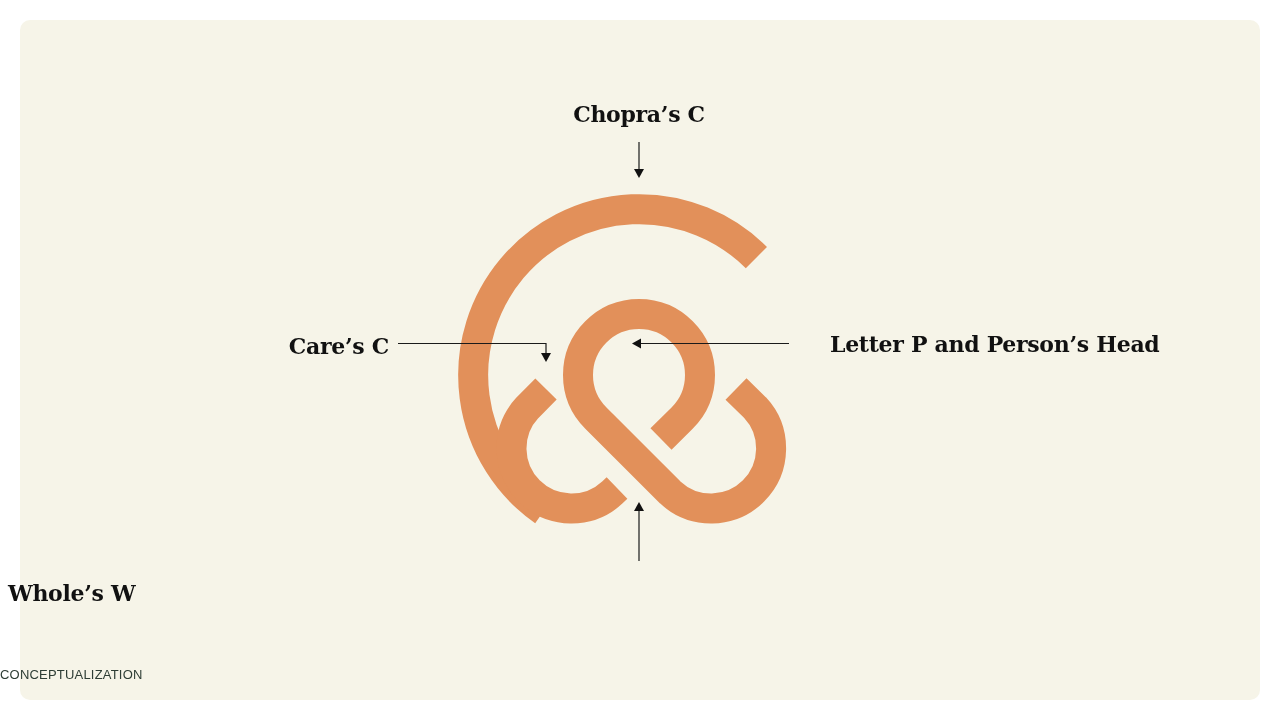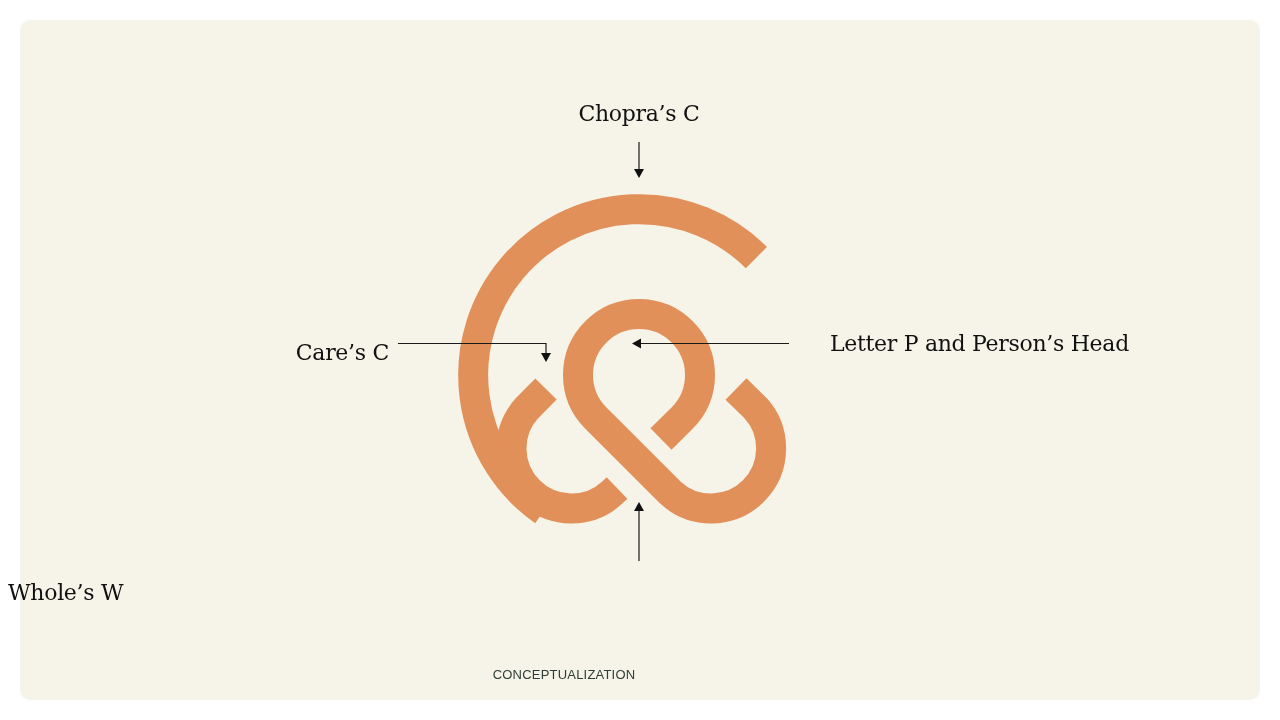--- a/index.html
+++ b/index.html
@@ -15,33 +15,33 @@
       left: 20px;
       top: 20px;
       width: 1240px;
       height: 680px;
       border-radius: 10px;
       background: #f6f4e8;
     }
     .label {
       position: absolute;
       font-family: "DejaVu Serif", "Liberation Serif", serif;
-      font-weight: normal;
+      font-weight: bold;
       font-size: 22px;
       color: #111111;
       white-space: nowrap;
       letter-spacing: -0.3px;
       line-height: 1;
     }
     .caption {
       position: absolute;
       left: 0;
       width: 1128px;
       top: 667px;
-      text-align: center;
+      text-align: left;
       font-family: "Liberation Sans", "DejaVu Sans", sans-serif;
       font-size: 13px;
       letter-spacing: 0.2px;
       color: #2e3d35;
     }
     svg.art {
       position: absolute;
       left: 0;
       top: 0;
     }
@@ -70,19 +70,19 @@
   <g fill="#111111">
     <polygon points="634,169 644,169 639,178"></polygon>
     <polygon points="541,353 551,353 546,362"></polygon>
     <polygon points="641,338.5 641,348.5 632,343.5"></polygon>
     <polygon points="634,511 644,511 639,502"></polygon>
   </g>
 </svg>
 
 <div class="label" style="left:0; width:1278px; text-align:center; top:103px;">Chopra’s C</div>
 
-<div class="label" style="right:891px; top:342px;">Care’s C</div>
+<div class="label" style="right:891px; top:335px;">Care’s C</div>
 
 <div class="label" style="left:830px; top:333px;">Letter P and Person’s Head</div>
 
 <div class="label" style="left:8px; width:1278px; text-align:left; top:582px;">Whole’s W</div>
 
 <div class="caption">CONCEPTUALIZATION</div>
 
 </body></html>

